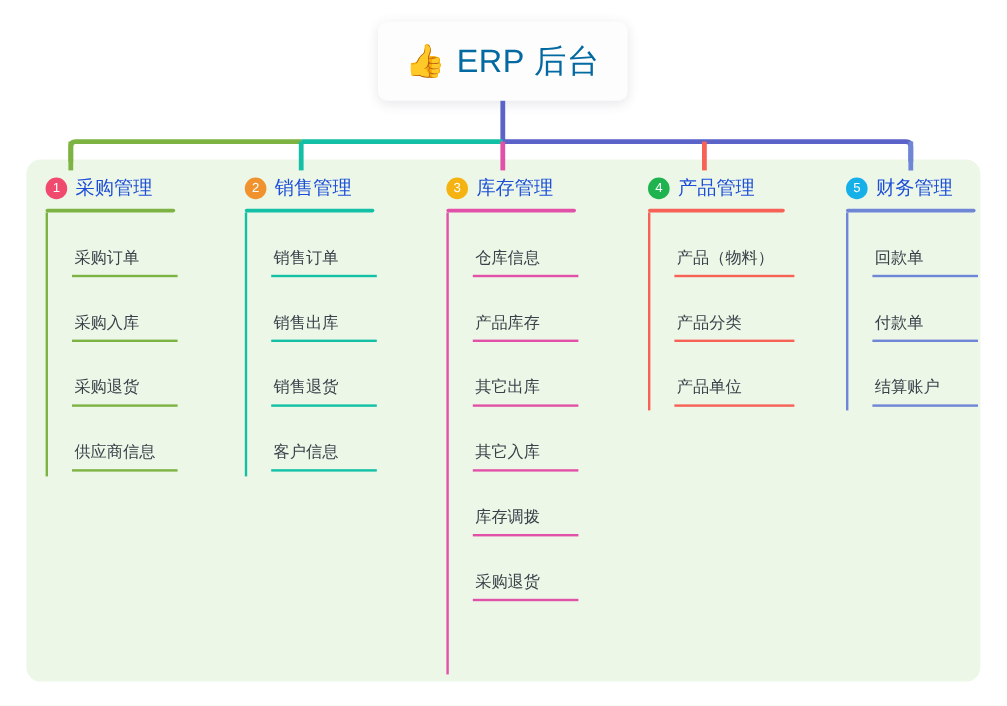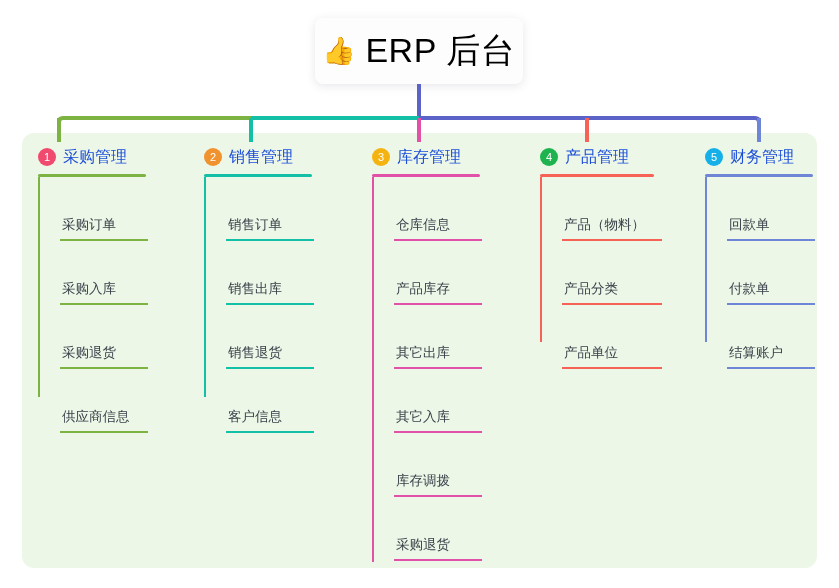--- a/index.html
+++ b/index.html
@@ -27,21 +27,21 @@
     left:315px;top:18px;
     width:208px;height:66px;
     background:#fdfdfd;
     border-radius:8px;
     box-shadow:0 2px 10px rgba(60,70,90,.13);
     display:flex;align-items:center;justify-content:center;
     gap:9px;
   }
   .title-emoji{font-size:27px;line-height:1;display:inline-block;}
   .title-text{
-    font-size:34px;color:#000000;letter-spacing:.5px;
+    font-size:27px;color:#0369a1;letter-spacing:.5px;
     white-space:nowrap;
   }
 
   
   svg.links{position:absolute;left:0;top:0;width:839px;height:588px;}
 
   
   .col{position:absolute;top:145px;}
   .col-head{
     display:flex;align-items:center;gap:7px;
@@ -52,21 +52,21 @@
     color:#ffffff;font-size:11px;
     display:flex;align-items:center;justify-content:center;
     flex:0 0 auto;font-weight:normal;
   }
   .col-title{font-size:16px;color:#1d4ed8;}
   .col-rule{height:3px;border-radius:2px;margin-top:5px;}
 
   .items{position:relative;margin-top:0;}
   .item{
     position:relative;
-    height:64px;
+    height:54px;
   }
   .item-label{
     position:absolute;
     left:24px;bottom:7px;
     font-size:13.5px;color:#3a4149;
     white-space:nowrap;
   }
   .item-rule{
     position:absolute;
     left:22px;bottom:0;

